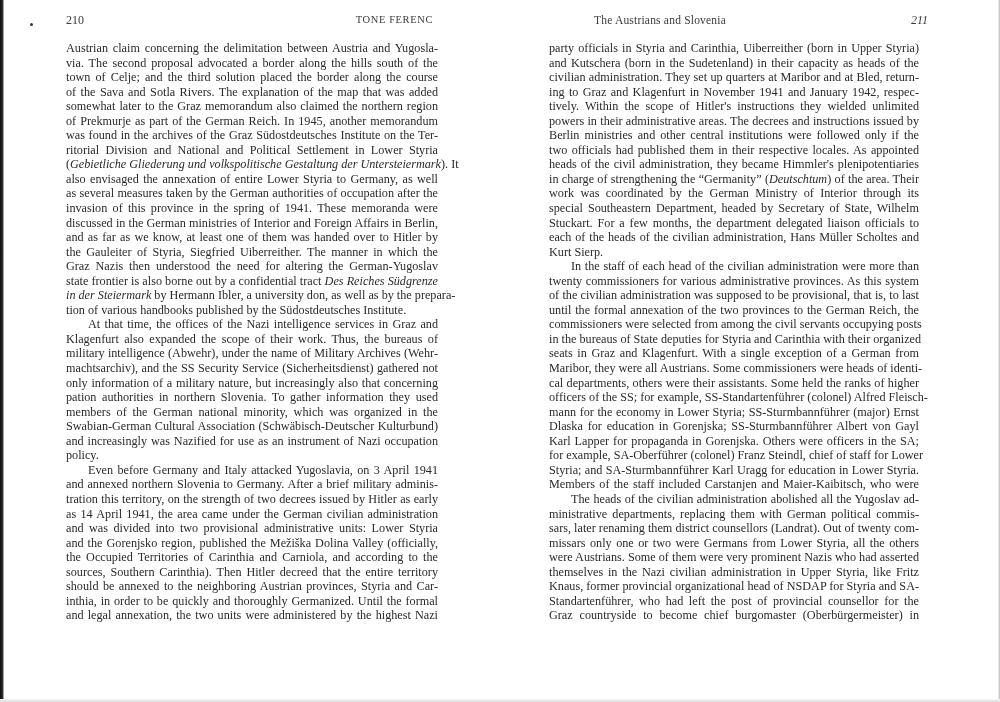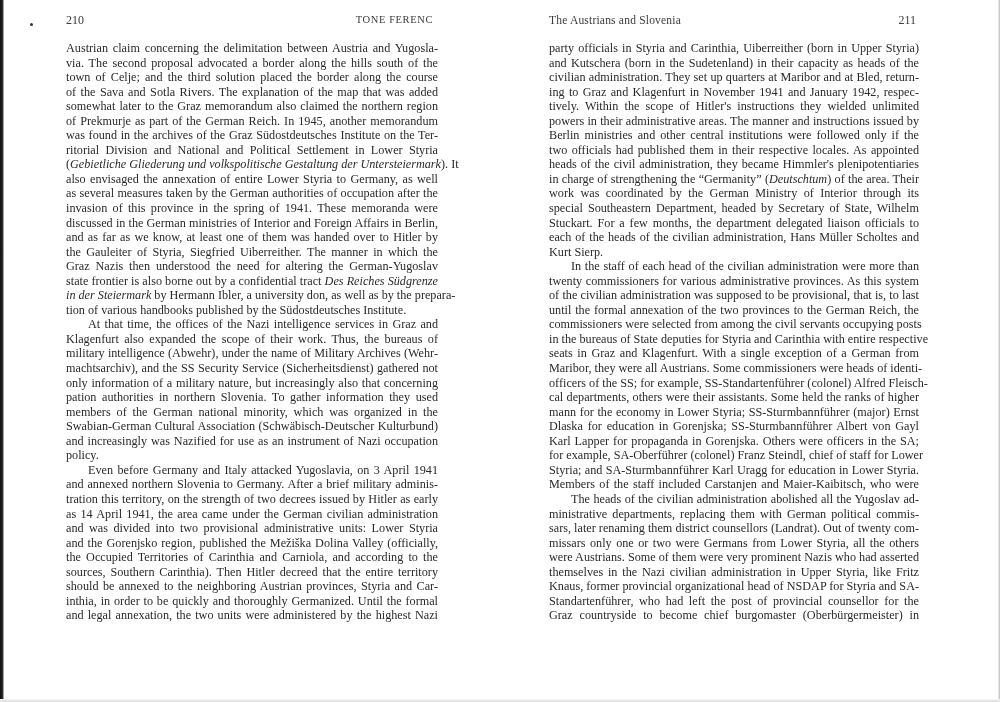--- a/index.html
+++ b/index.html
@@ -50,25 +50,25 @@
 
     .running-head {
       position: absolute;
       top: 12px;
       height: 16px;
       font-size: 11.5px;
       line-height: 16px;
       color: #3a3a3a;
     }
     .page-left .running-head { left: 66px; width: 369px; }
-    .page-right .running-head { left: 49px; width: 369px; }
+    .page-right .running-head { left: 61px; width: 369px; }
     .folio { position: absolute; top: 0; font-size: 12px; }
     .page-left .folio { left: 0; }
-    .page-right .folio { right: 2px; }
-    .running-title { position: absolute; top: 0; letter-spacing: 0.2px; }
+    .page-right .folio { right: 2px; font-style: italic; }
+    .running-title { position: absolute; top: 0; letter-spacing: 0.2px; margin-left: 33px; }
     .page-left .running-title { right: 2px; font-size: 10.5px; letter-spacing: 0.6px; }
     .page-right .running-title { left: 0; font-size: 11.5px; }
 
     .body-text {
       position: absolute;
       top: 41px;
       font-size: 12.2px;
       line-height: 14.55px;
       text-align: justify;
       hyphens: manual;
@@ -166,42 +166,42 @@
     <span class="running-title">The Austrians and Slovenia</span>
     <span class="folio">211</span>
   </div>
   <div class="body-text" id="right-body">
       <p class="">
         <span class="ln first">party officials in Styria and Carinthia, Uiberreither (born in Upper Styria)</span>
         <span class="ln">and Kutschera (born in the Sudetenland) in their capacity as heads of the</span>
         <span class="ln">civilian administration. They set up quarters at Maribor and at Bled, return-</span>
         <span class="ln">ing to Graz and Klagenfurt in November 1941 and January 1942, respec-</span>
         <span class="ln">tively. Within the scope of Hitler's instructions they wielded unlimited</span>
-        <span class="ln">powers in their administrative areas. The manner and instructions issued by</span>
+        <span class="ln">powers in their administrative areas. The decrees and instructions issued by</span>
         <span class="ln">Berlin ministries and other central institutions were followed only if the</span>
         <span class="ln">two officials had published them in their respective locales. As appointed</span>
         <span class="ln">heads of the civil administration, they became Himmler's plenipotentiaries</span>
         <span class="ln">in charge of strengthening the “Germanity” (<em>Deutschtum</em>) of the area. Their</span>
         <span class="ln">work was coordinated by the German Ministry of Interior through its</span>
         <span class="ln">special Southeastern Department, headed by Secretary of State, Wilhelm</span>
         <span class="ln">Stuckart. For a few months, the department delegated liaison officials to</span>
         <span class="ln">each of the heads of the civilian administration, Hans Müller Scholtes and</span>
         <span class="ln last">Kurt Sierp.</span>
       </p>
       <p class="indent">
         <span class="ln first">In the staff of each head of the civilian administration were more than</span>
         <span class="ln">twenty commissioners for various administrative provinces. As this system</span>
         <span class="ln">of the civilian administration was supposed to be provisional, that is, to last</span>
         <span class="ln">until the formal annexation of the two provinces to the German Reich, the</span>
         <span class="ln">commissioners were selected from among the civil servants occupying posts</span>
-        <span class="ln">in the bureaus of State deputies for Styria and Carinthia with entire respective</span>
+        <span class="ln">in the bureaus of State deputies for Styria and Carinthia with their organized</span>
         <span class="ln">seats in Graz and Klagenfurt. With a single exception of a German from</span>
         <span class="ln">Maribor, they were all Austrians. Some commissioners were heads of identi-</span>
+        <span class="ln">cal departments, others were their assistants. Some held the ranks of higher</span>
         <span class="ln">officers of the SS; for example, SS-Standartenführer (colonel) Alfred Fleisch-</span>
-        <span class="ln">cal departments, others were their assistants. Some held the ranks of higher</span>
         <span class="ln">mann for the economy in Lower Styria; SS-Sturmbannführer (major) Ernst</span>
         <span class="ln">Dlaska for education in Gorenjska; SS-Sturmbannführer Albert von Gayl</span>
         <span class="ln">Karl Lapper for propaganda in Gorenjska. Others were officers in the SA;</span>
         <span class="ln">for example, SA-Oberführer (colonel) Franz Steindl, chief of staff for Lower</span>
         <span class="ln">Styria; and SA-Sturmbannführer Karl Uragg for education in Lower Styria.</span>
         <span class="ln">Members of the staff included Carstanjen and Maier-Kaibitsch, who were</span>
       </p>
       <p class="indent">
         <span class="ln first">The heads of the civilian administration abolished all the Yugoslav ad-</span>
         <span class="ln">ministrative departments, replacing them with German political commis-</span>

